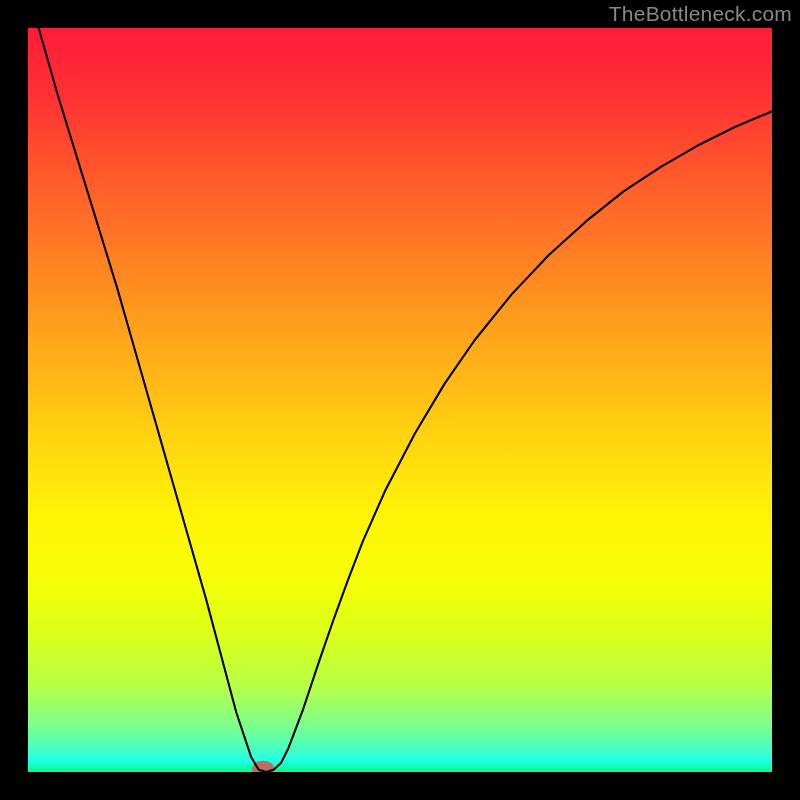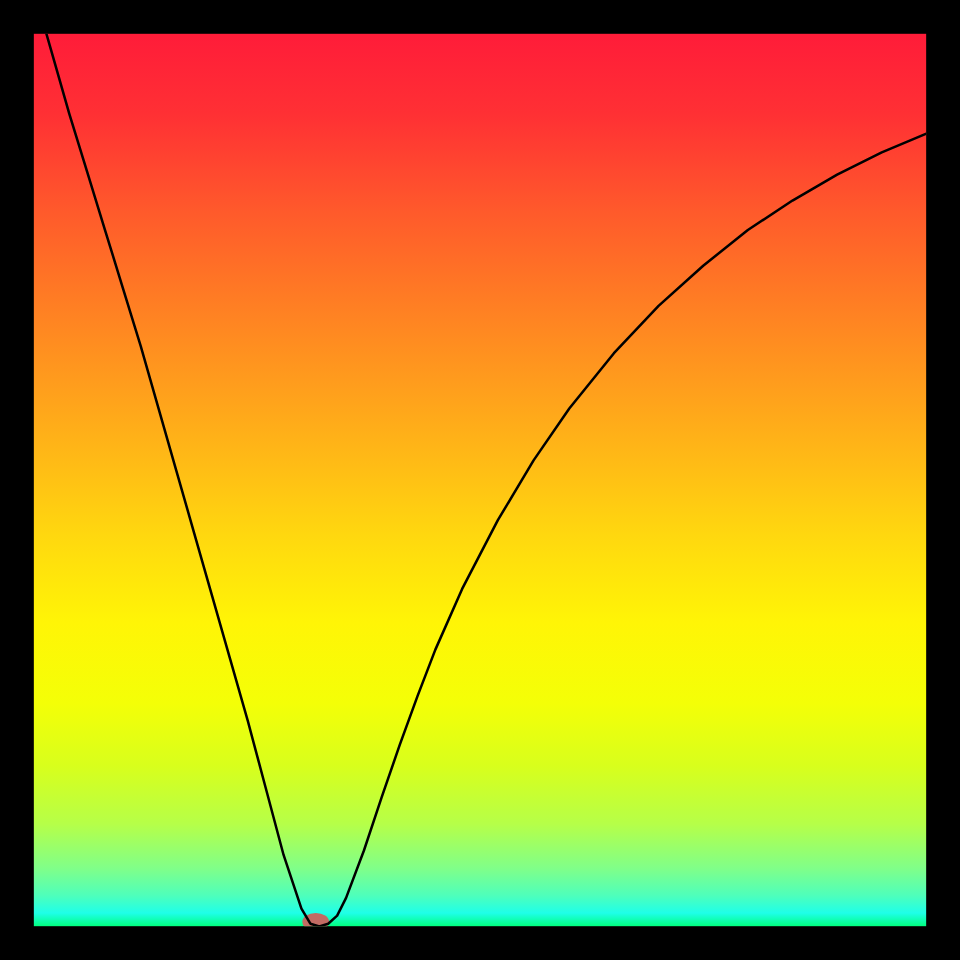--- a/index.html
+++ b/index.html
@@ -65,13 +65,14 @@
           <rect x="0" y="0" width="744" height="744"></rect>
         </clipPath>
       </defs>
       <rect id="bg-rect" x="0" y="0" width="744" height="744" fill="url(#bg-grad)"></rect>
       <g clip-path="url(#clip-plot)">
         <ellipse id="marker" cx="235.10" cy="740.28" rx="11.16" ry="7.44" fill="#c26b63"></ellipse>
         <path id="curve" fill="none" d="M0.00 -37.20 L14.88 14.88 L29.76 66.96 L44.64 115.32 L59.52 163.68 L74.40 212.04 L89.28 260.40 L104.16 312.48 L119.04 364.56 L133.92 416.64 L148.80 468.72 L163.68 520.80 L178.56 572.88 L193.44 628.68 L208.32 684.48 L223.20 729.12 L230.64 741.77 L238.08 744.00 L245.52 741.77 L252.96 735.07 L260.40 720.19 L275.28 680.76 L290.16 636.12 L305.04 592.97 L319.92 552.05 L334.80 513.36 L357.12 462.77 L386.88 405.48 L416.64 355.63 L446.40 312.48 L483.60 266.35 L520.80 226.92 L558.00 193.44 L595.20 163.68 L632.40 139.13 L669.60 117.55 L706.80 98.95 L744.00 83.33" stroke="#000000" stroke-width="2.1" stroke-linejoin="round" stroke-linecap="round"></path>
       </g>
     </svg>
   </div>
+  <div class="watermark">TheBottleneck.com</div>
 </div>
 
 </body></html>

